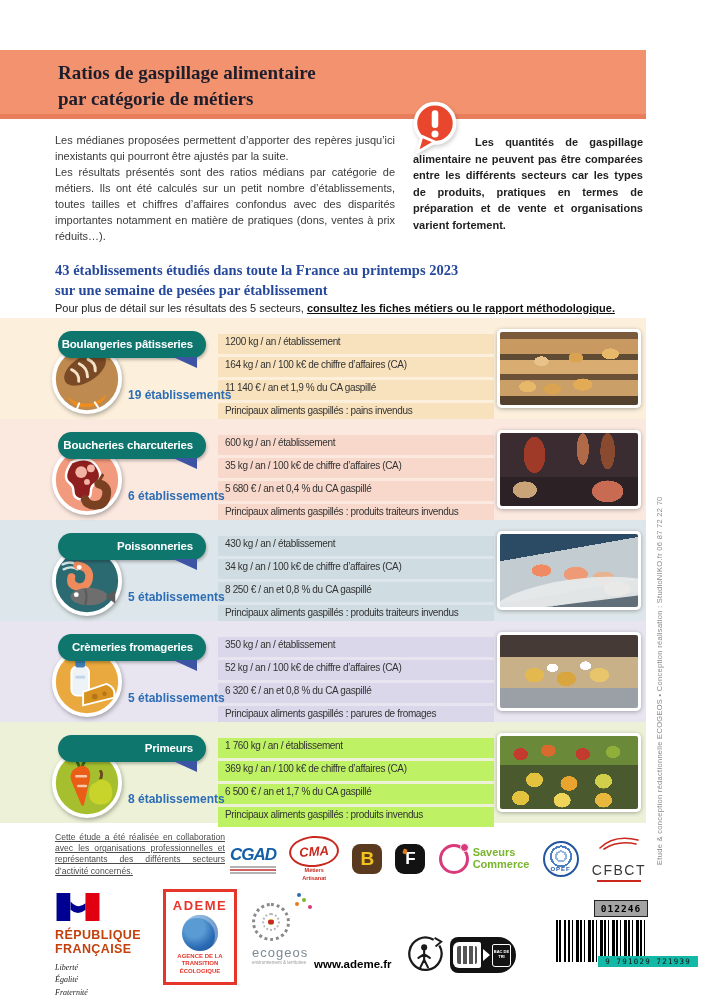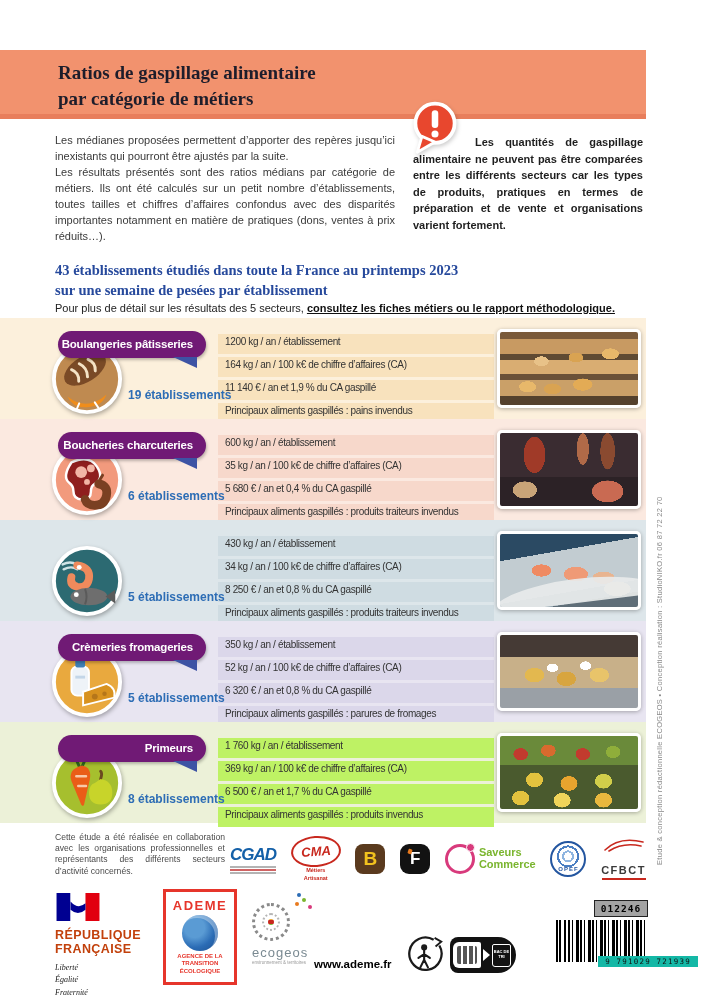--- a/index.html
+++ b/index.html
@@ -30,21 +30,21 @@
   .detail-line .link{font-weight:bold;text-decoration:underline;color:#101010;cursor:pointer;}
 
   
   .sections{position:absolute;left:0;top:318px;width:646px;}
   .section{position:relative;width:646px;height:101px;}
   .sec0{background:#fcf0dc}.sec1{background:#fbe9e0}.sec2{background:#dde6ea}
   .sec3{background:#e8e5f1}.sec4{background:#ecf1d8}
   .sec0 .strip{background:#f8e2bd}.sec1 .strip{background:#f7d8cb}.sec2 .strip{background:#cfdce2}
   .sec3 .strip{background:#dbd7ea}.sec4 .strip{background:#bef264}
 
-  .bubble{position:absolute;left:58px;top:13px;width:148px;height:27px;background:#701a75;
+  .bubble{position:absolute;left:58px;top:13px;width:148px;height:27px;background:#0f766e;
         border-radius:14px;color:#fff;font-weight:bold;font-size:11.5px;line-height:27px;
         text-align:right;padding-right:13px;box-sizing:border-box;letter-spacing:-.2px;
         box-shadow:1px 2px 3px rgba(0,0,0,.25);z-index:3;}
   .bubble .tail{position:absolute;right:9px;bottom:-10px;width:24px;height:11px;background:#3d53a4;
         clip-path:polygon(0 0,100% 0,100% 100%);}
   .sec-icon{position:absolute;left:50px;top:24px;width:74px;height:74px;z-index:2;
         filter:drop-shadow(1px 2px 2px rgba(0,0,0,.3));}
   .count{position:absolute;left:128px;top:70px;width:120px;font-size:12px;font-weight:bold;
         color:#2d6db5;z-index:2;}
   .strips{position:absolute;left:218px;top:16px;}
@@ -92,21 +92,21 @@
       radial-gradient(14px 12px at 25% 60%,#e3c23e 60%,transparent 61%),
       radial-gradient(14px 12px at 50% 65%,#e8a42e 60%,transparent 61%),
       radial-gradient(14px 12px at 75% 62%,#d1ce4a 60%,transparent 61%),
       radial-gradient(14px 12px at 15% 85%,#e3c23e 60%,transparent 61%),
       radial-gradient(14px 12px at 45% 88%,#f0d45a 60%,transparent 61%),
       radial-gradient(14px 12px at 75% 88%,#e8b83e 60%,transparent 61%),
       linear-gradient(180deg,#6a8a3a 0 40%,#4a5a2e 40% 100%);}
 
   
   .collab-text{position:absolute;left:55px;top:832px;width:170px;font-size:8.6px;color:#4a4a4a;
-        line-height:1.3;text-align:justify;}
+        line-height:1.3;text-align:justify;text-decoration:underline;}
   .logos-row{position:absolute;left:230px;top:834px;width:416px;height:50px;display:flex;
         align-items:center;justify-content:space-between;}
   .lg{display:flex;flex-direction:column;align-items:center;}
   .cgad-txt{font-size:17px;font-weight:bold;font-style:italic;color:#1460a8;letter-spacing:-1px;}
   .cgad-bars{width:46px;height:8px;margin-top:1px;background:
         linear-gradient(180deg,#9a9a9a 0 2px,transparent 2px 3px,#c03030 3px 5px,transparent 5px 6px,#9a9a9a 6px 8px);opacity:.75;}
   .cma-oval{width:46px;height:27px;border:2.5px solid #c8281e;border-radius:50%;color:#c8281e;
         font-weight:bold;font-style:italic;font-size:13px;display:flex;align-items:center;
         justify-content:center;transform:rotate(-4deg);}
   .cma-sub{font-size:5.5px;color:#c8281e;font-weight:bold;text-align:center;line-height:1.3;}
@@ -119,21 +119,21 @@
   .saveurs{flex-direction:row;gap:4px;align-items:center;}
   .sav-circle{width:24px;height:24px;border:3px solid #d83a7c;border-radius:50%;position:relative;}
   .sav-circle::after{content:"";position:absolute;top:-4px;right:-3px;width:7px;height:7px;
         border-radius:50%;background:#d83a7c;border:1.5px solid #fff;}
   .sav-text{color:#7ab52e;font-weight:bold;font-size:11px;line-height:1.05;}
   .sav-sub{width:58px;height:3px;background:#d84a4a;margin-top:1px;opacity:.7;}
   .opef{width:36px;height:36px;border-radius:50%;border:2.5px solid #2456a0;box-sizing:border-box;
         background:radial-gradient(circle at 50% 42%,#fff 0 4px,#8fb5e0 4px 6px,#fff 6px 9px,#4a7ec2 9px 11px,#fff 11px);
         display:flex;align-items:flex-end;justify-content:center;}
   .opef-label{font-size:6px;font-weight:bold;color:#2456a0;margin-bottom:3px;letter-spacing:1px;}
-  .cfbct-txt{font-size:11px;font-weight:bold;color:#3a3a3a;letter-spacing:1.5px;margin-top:12px;}
+  .cfbct-txt{font-size:14px;font-weight:normal;color:#3a3a3a;letter-spacing:1.5px;margin-top:12px;}
   .cfbct-sub{width:44px;height:2px;background:#c8281e;margin-top:2px;}
 
   
   .rf{position:absolute;left:55px;top:893px;width:110px;}
   .rf-name{font-weight:bold;font-size:12.5px;letter-spacing:.4px;line-height:1.15;color:#c2410c;margin-top:3px;}
   .rf-motto{font-family:"Liberation Serif",serif;font-style:italic;font-size:8px;color:#222;
         line-height:1.55;margin-top:5px;}
   .ademe{position:absolute;left:163px;top:889px;width:74px;height:96px;background:#fff;
         border:3px solid #e6352b;display:flex;flex-direction:column;align-items:center;
         justify-content:space-between;padding:6px 3px;box-sizing:border-box;}
@@ -271,20 +271,24 @@
       <svg class="sec-icon" viewBox="0 0 76 76">
         <circle cx="38" cy="38" r="34" fill="#2c6a72" stroke="#fff" stroke-width="4"></circle>
         <path d="M14 26 q8 -4 14 0 M13 21 q8 -4 14 0" stroke="#cfe3e5" stroke-width="2.5" fill="none" stroke-linecap="round"></path>
         <path d="M28 22 q14 2 12 14 q-2 10 -12 8 q-8 -2 -6 -10" fill="none" stroke="#ef8a5c" stroke-width="8" stroke-linecap="round"></path>
         <circle cx="30" cy="24" r="2.5" fill="#fff"></circle>
         <ellipse cx="40" cy="54" rx="19" ry="9" fill="#6e6e6e"></ellipse>
         <path d="M57 54 l10 -7 v14 z" fill="#5a5a5a"></path>
         <circle cx="27" cy="52" r="2.5" fill="#fff"></circle>
         <path d="M36 46 q3 8 0 16" stroke="#5a5a5a" stroke-width="2" fill="none"></path>
       </svg>
+      <div class="bubble">
+        <span>Poissonneries</span>
+        <span class="tail"></span>
+      </div>
       <div class="count">5 établissements</div>
       <div class="strips">
         <div class="strip">430 kg / an / établissement</div>
         <div class="strip">34 kg / an / 100 k€ de chiffre d’affaires (CA)</div>
         <div class="strip">8 250 € / an et 0,8 % du CA gaspillé</div>
         <div class="strip">Principaux aliments gaspillés : produits traiteurs invendus</div>
       </div>
       <div class="photo p2"></div>
     </div>
 

